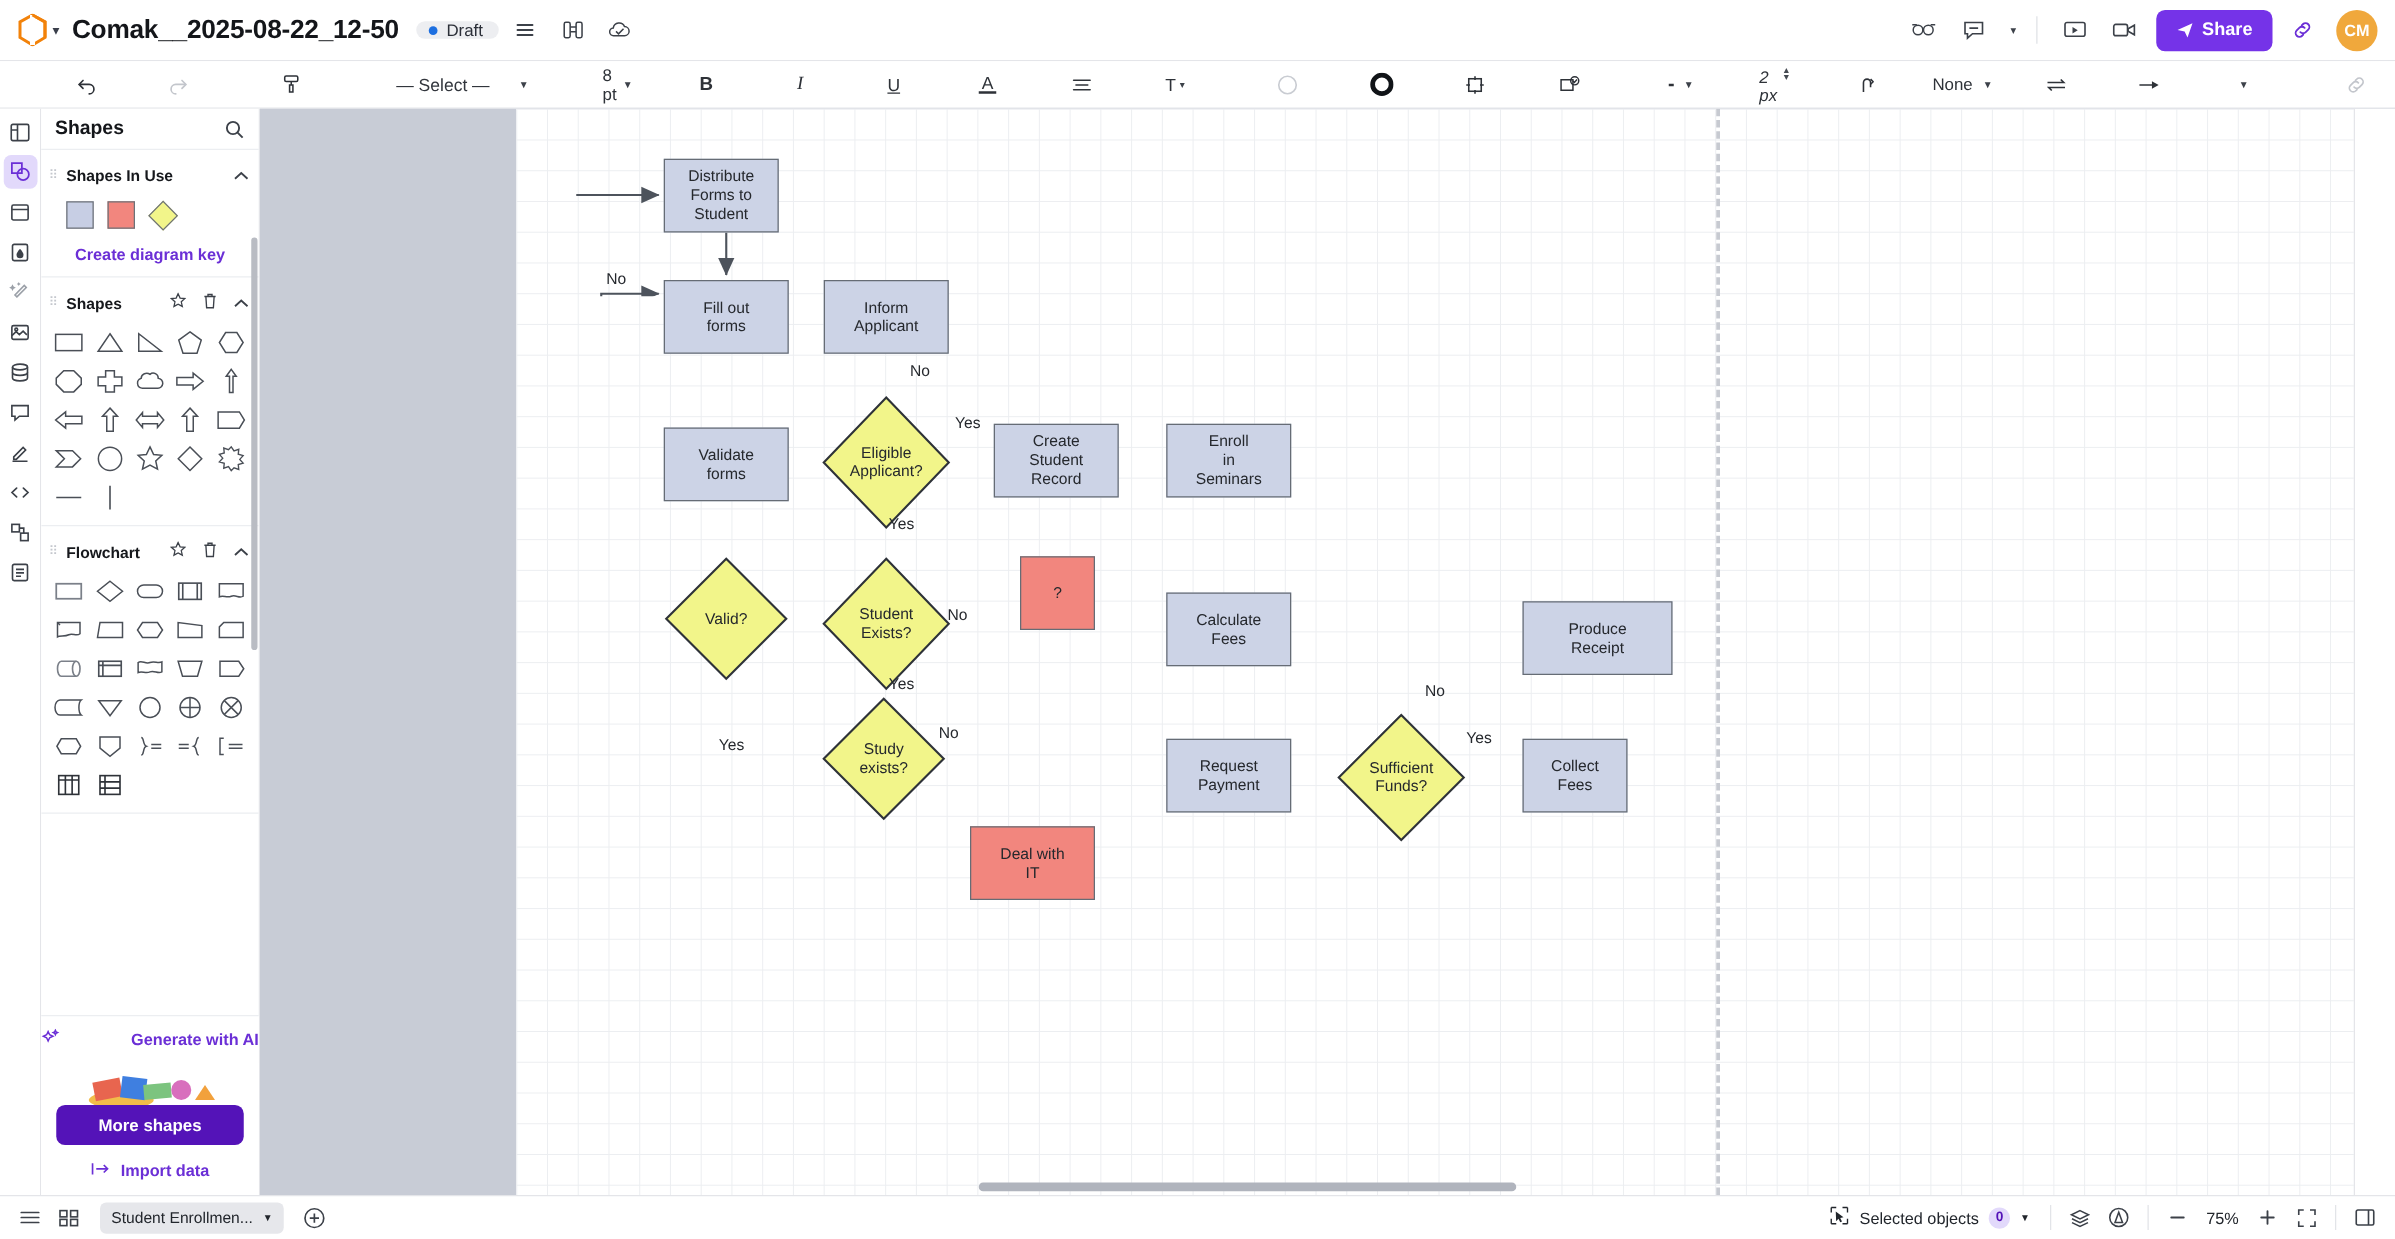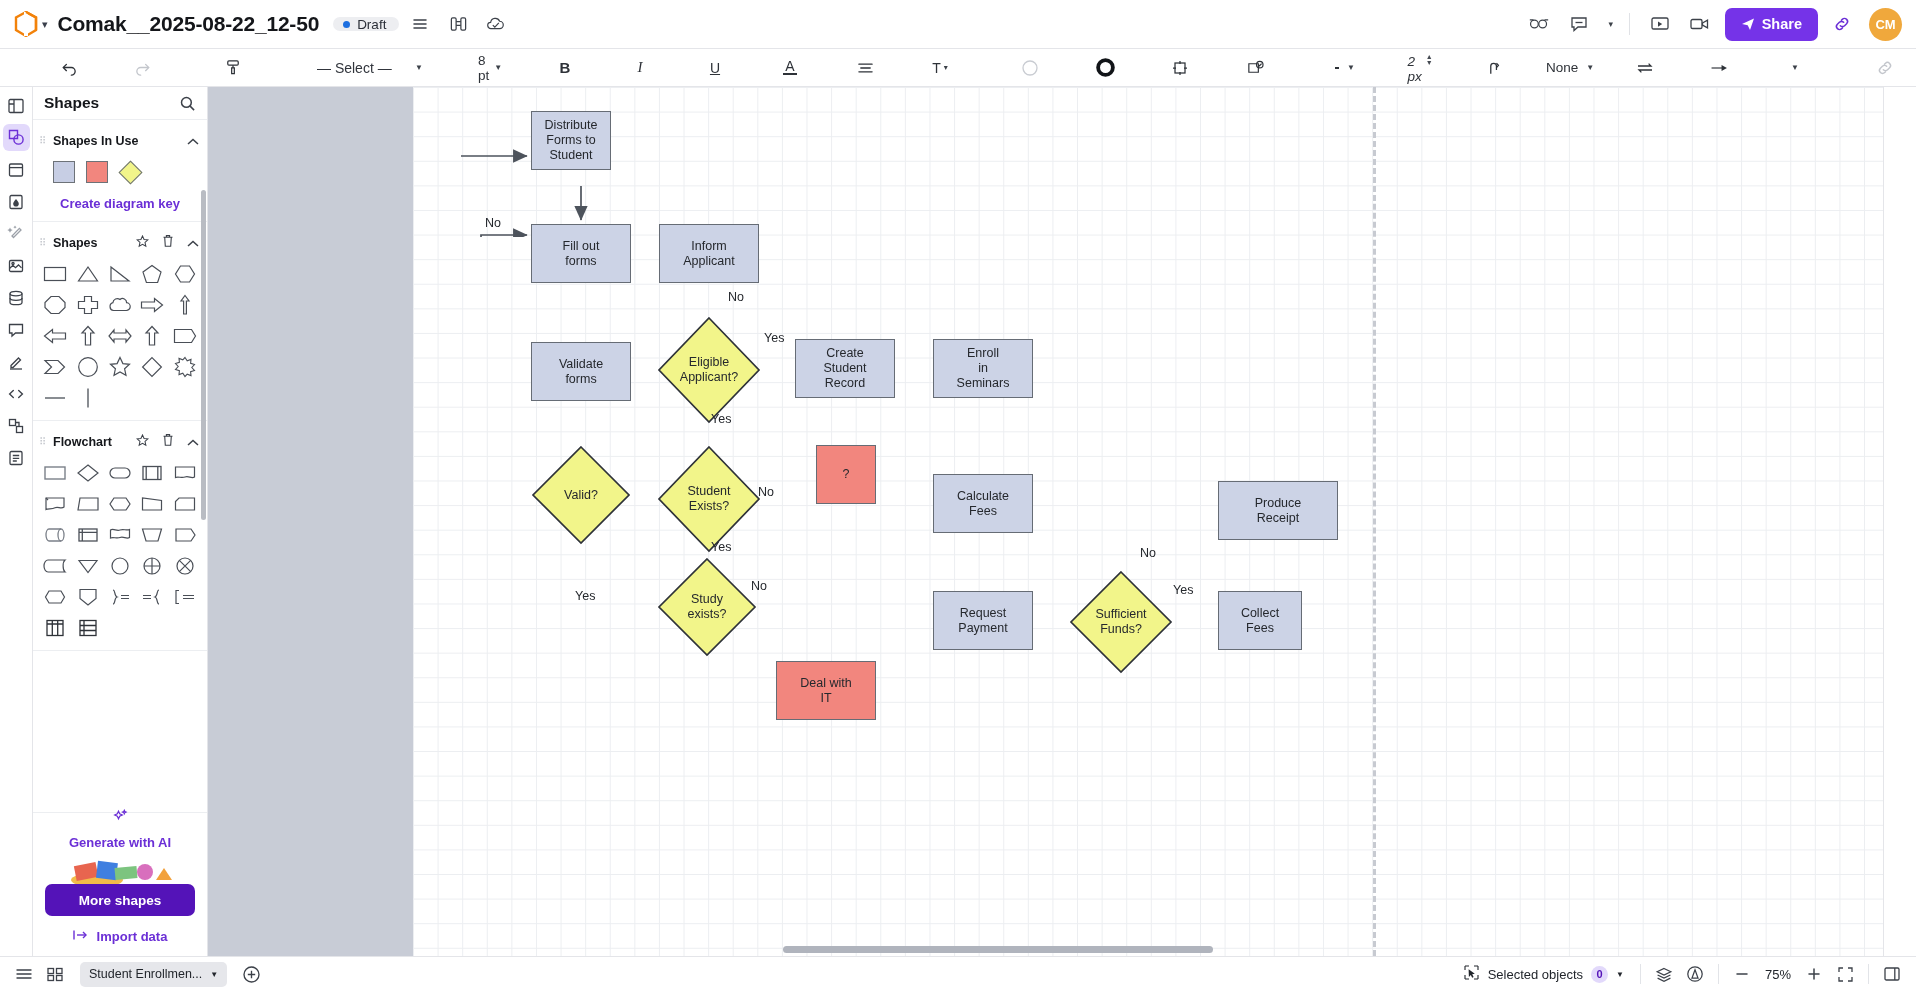--- a/index.html
+++ b/index.html
@@ -72,21 +72,21 @@
   .fb {
     height: 28px; min-width: 28px;
     display: flex; align-items: center; justify-content: center;
     color: #2e3238; border-radius: 4px; padding: 0 4px;
     font-size: 13.5px; cursor: pointer; margin-left: 46px;
   }
   .fb.disabled { color: #c3c6cc; }
   .fb-sep { width: 1px; height: 22px; background: #e2e4e8; margin: 0 7px; }
   .sel-box { display: flex; align-items: center; gap: 10px; padding: 0 6px 0 8px; font-size: 14px; color: #31353c; }
   .caret { font-size: 8px; color: #3c4149; }
-  .fsize { display:flex; align-items:center; gap:5px; font-size:13.5px; padding:0 6px; }
+  .fsize { display:flex; align-items:center; gap:5px; font-size:13.5px; padding:0 6px;justify-content:space-between; }
   .bold-i { font-weight: 700; font-size: 15px; }
   .ital-i { font-style: italic; font-family: "Liberation Serif", serif; font-size: 15px; }
   .und-i { text-decoration: underline; font-size: 14px; }
   .stroke-preview { width: 34px; height: 2px; background: #2e3238; }
   .pxbox { display:flex; align-items:flex-start; gap:4px; font-size:13.5px; padding: 0 4px; font-style: italic;}
   .spin { display:flex; flex-direction:column; line-height:6px; font-size:7px; color:#454a52; }
   .noneboxlbl { font-size: 13.5px; }
 
   
   .body { flex: 1; display: flex; min-height: 0; position: relative; }
@@ -140,23 +140,23 @@
     padding: 5px 6px 0 6px; row-gap: 2px;
   }
   .sg-cell {
     height: 29px; display: flex; align-items: center; justify-content: center;
     border-radius: 4px; cursor: pointer;
   }
   .sg-cell svg { display: block; }
 
   .panel-foot { position: absolute; left:0; right:0; bottom:0; background:#fff; }
   .gen-ai {
-    display: flex; align-items: center; justify-content: flex-end; gap: 8px;
+    display: flex; align-items: center; justify-content: space-between; gap: 8px;
     color: #6b2fd6; font-size: 13px; font-weight: 700;
-    height: 38px; border-top: 1px solid #eceef1; cursor: pointer; flex-direction: column;
+    height: 38px; border-top: 1px solid #eceef1; cursor: pointer;
   }
   .promo {
     height: 34px; background: #fff; display:flex; align-items:flex-end; justify-content:center;
     overflow:hidden;
   }
   .more-shapes {
     margin: 0 12px 0 12px; height: 32px;
     background: #5413b8; color: #fff; border-radius: 7px;
     display: flex; align-items: center; justify-content: center;
     font-size: 13.5px; font-weight: 700; cursor: pointer;
@@ -1090,21 +1090,21 @@
             <path d="M620 534 H652"></path>
 
             <path d="M760 534 H801"></path>
 
             <path d="M855 504 V457"></path>
 
             <path d="M708 483 V281 H624"></path>
           </g>
         </svg>
 
-        <div class="node proc" style="left:118px;top:24px;width:80px;height:59px;">
+        <div class="node proc" style="left:118px;top:40px;width:92px;height:59px;">
           <span>Distribute<br>Forms to<br>Student</span>
         </div>
         <div class="node proc" style="left:118px;top:137px;width:100px;height:59px;">
           <span>Fill out<br>forms</span>
         </div>
         <div class="node proc" style="left:246px;top:137px;width:100px;height:59px;">
           <span>Inform<br>Applicant</span>
         </div>
         <div class="node proc" style="left:118px;top:255px;width:100px;height:59px;">
           <span>Validate<br>forms</span>

